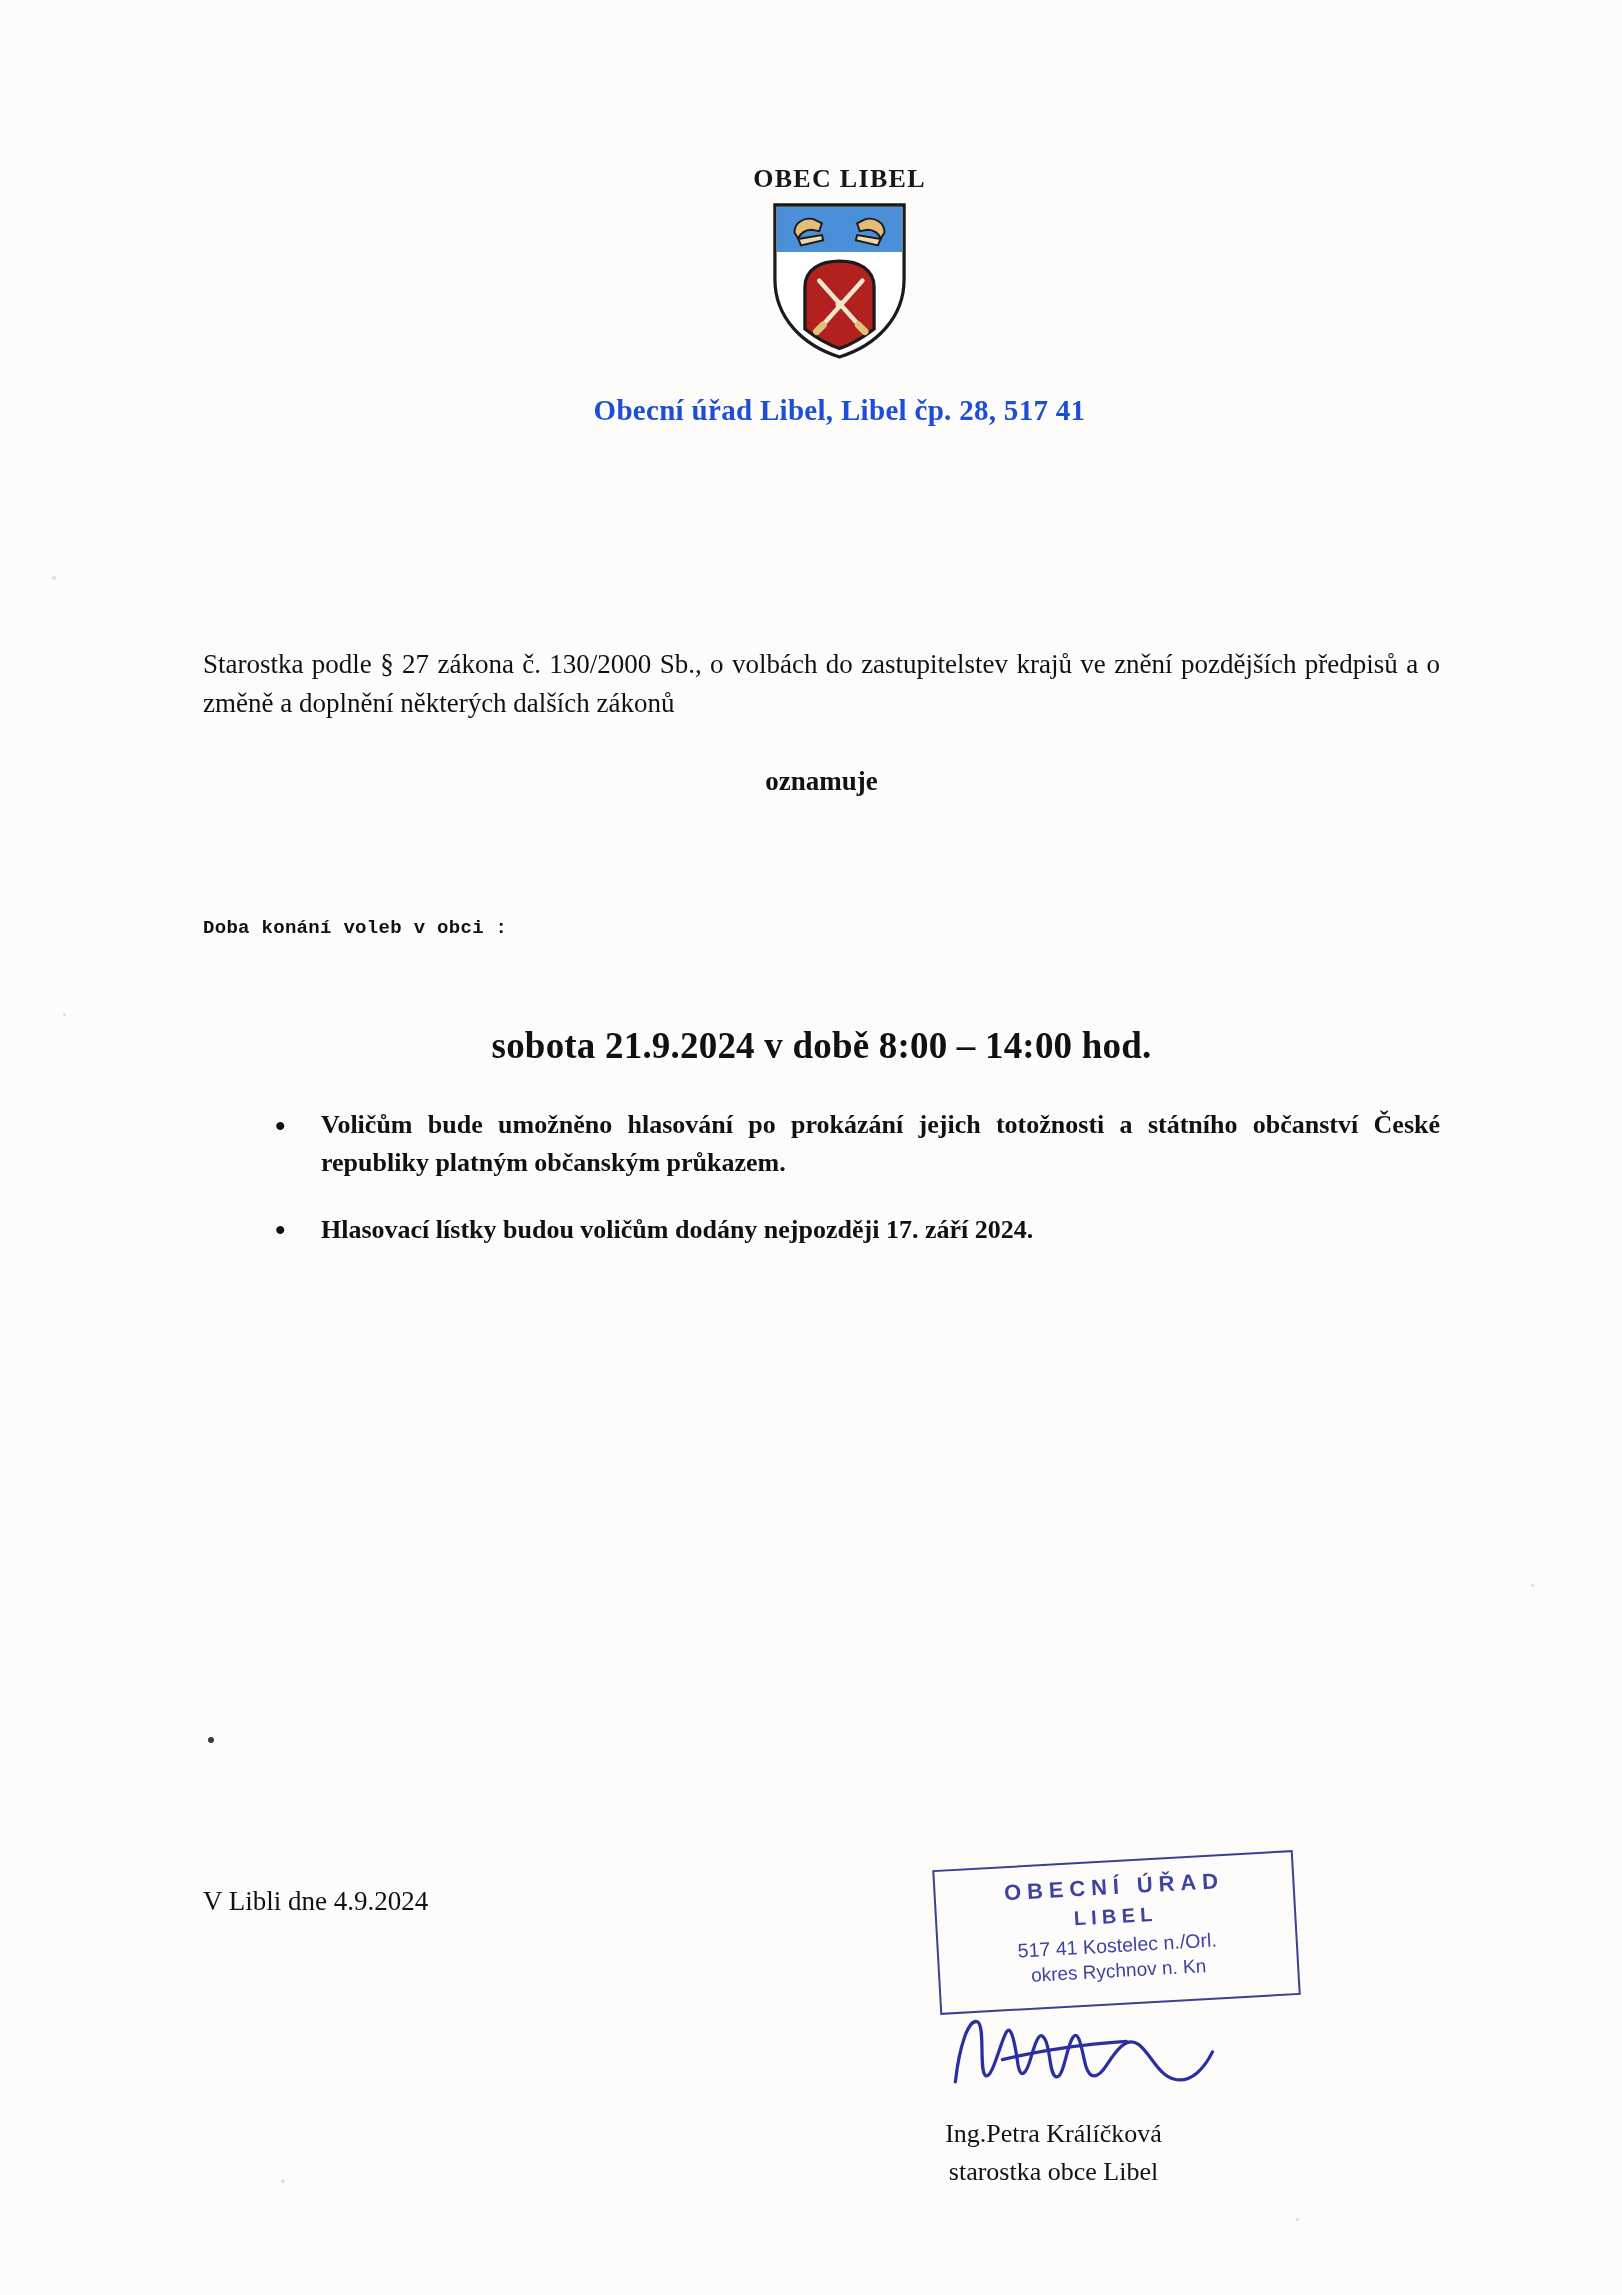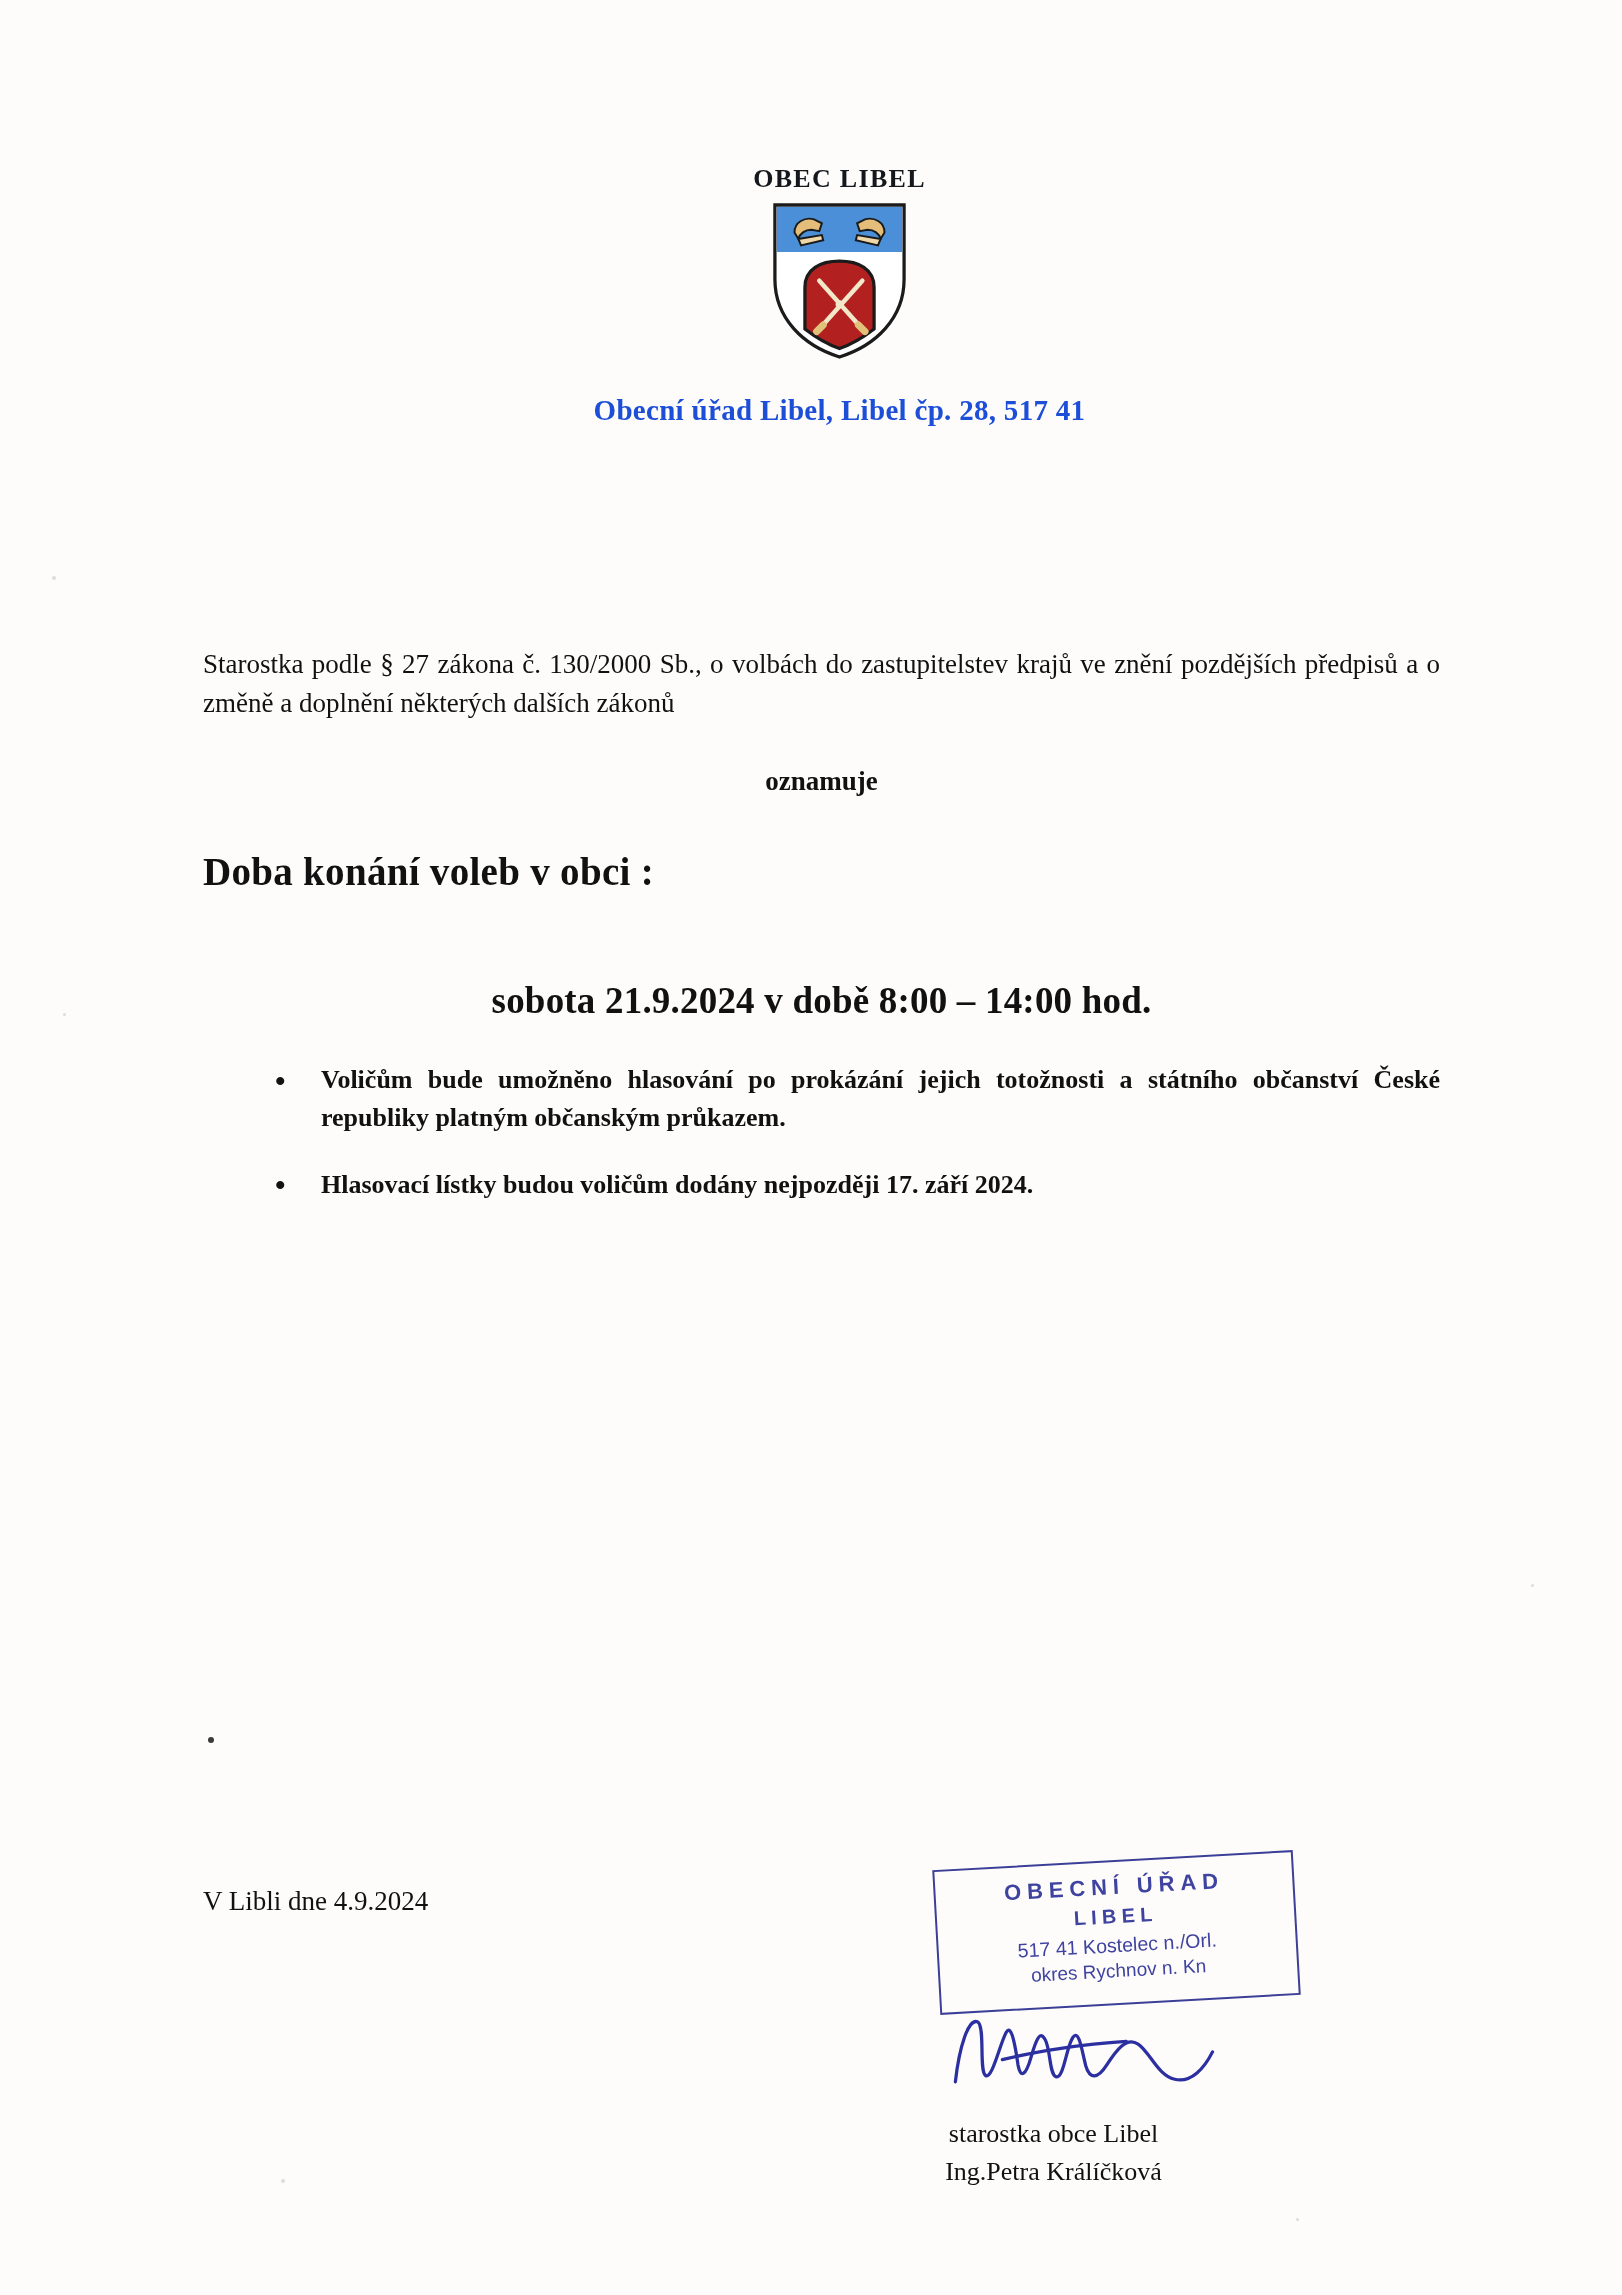--- a/index.html
+++ b/index.html
@@ -80,24 +80,25 @@
   }
 
   .announce {
     margin-top: 43px;
     text-align: center;
     font-size: 27px;
     font-weight: bold;
   }
 
   .section-title {
-    margin-top: 52px;
-    font-size: 39px;
+    margin-top: 120px;
+    font-size: 19px;
     font-weight: bold;
     letter-spacing: 0.3px;
+    font-family: Liberation Mono, monospace;
   }
 
   .times {
     margin-top: 85px;
     text-align: center;
   }
   .time-line {
     font-size: 37px;
     font-weight: bold;
     letter-spacing: 0.2px;
@@ -290,19 +291,19 @@
     <div class="signature">
       <svg viewBox="0 0 520 190" width="340" height="124" aria-hidden="true">
         <g fill="none" stroke="#2b2fa0" stroke-width="5" stroke-linecap="round" stroke-linejoin="round">
           <path d="M20 150 C26 96 40 52 54 58 C66 64 56 132 66 140 C76 148 88 92 98 74 C106 60 112 96 116 124 C120 146 128 140 136 112 C144 84 150 70 158 86 C166 102 164 138 174 142 C186 146 190 96 200 82 C210 68 214 104 220 126 C226 146 238 146 252 124 C266 102 282 80 300 92 C318 104 330 140 356 146 C382 152 402 128 414 104"></path>
           <path d="M92 116 C140 104 214 92 282 88"></path>
         </g>
       </svg>
     </div>
 
     <div class="sign-name">
+      <div>Ing.Petra Králíčková</div>
       <div>starostka  obce Libel</div>
-      <div>Ing.Petra Králíčková</div>
     </div>
   </div>
 
 </div>
 
 
 </body></html>

